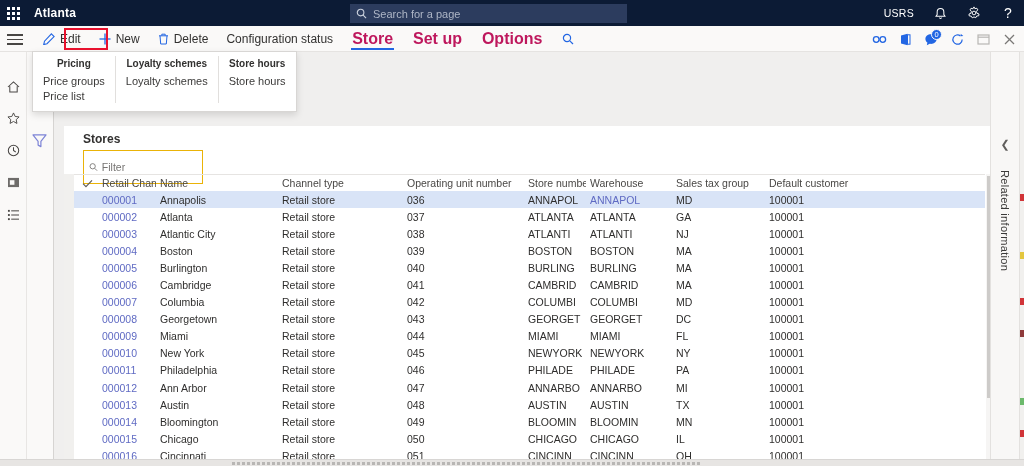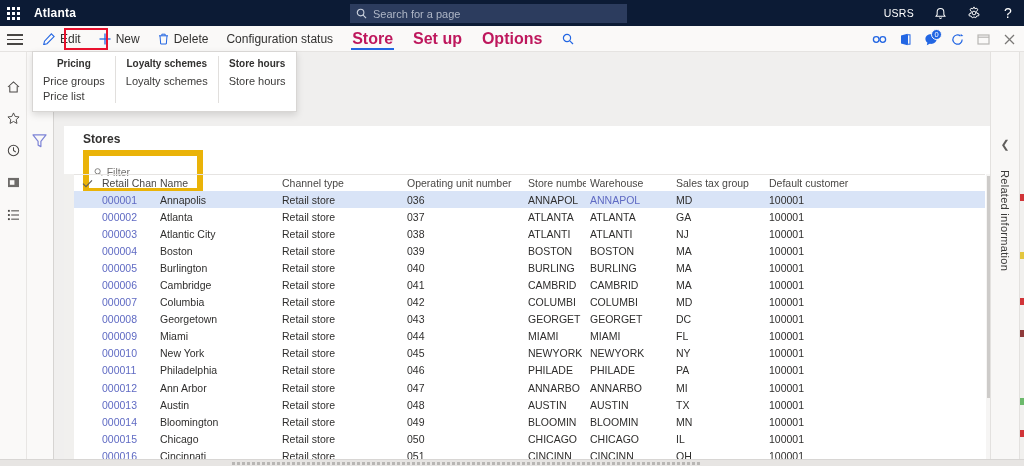--- a/index.html
+++ b/index.html
@@ -45,21 +45,21 @@
   
   .rail { position:absolute; left:0; top:52px; width:27px; height:407px; background:#faf9f8; border-right:1px solid #e8e6e4; }
   .rail-ico { position:absolute; left:5px; width:17px; height:17px; display:flex; align-items:center; justify-content:center; color:#484644; cursor:pointer; font-size:13px; }
   .gutter { position:absolute; left:27px; top:52px; width:27px; height:407px; background:#faf9f8; border-right:1px solid #d6d4d2; }
   .funnel { position:absolute; left:5px; top:82px; cursor:pointer; }
 
   
   .page-gray { position:absolute; left:54px; top:52px; width:936px; height:74px; background:#f0efee; }
   .card { position:absolute; left:64px; top:126px; width:936px; height:333px; background:#ffffff; overflow:hidden; }
   .page-title { position:absolute; left:19px; top:6px; font-size:12px; font-weight:bold; color:#323130; }
-  .filter-box { position:absolute; left:19px; top:24px; width:120px; height:19px; border:6px solid #eab308; background:#fff; display:flex; align-items:center; padding:16px 5px; }
+  .filter-box { position:absolute; left:19px; top:24px; width:120px; height:19px; border:1px solid #eab308; background:#fff; display:flex; align-items:center; padding:16px 5px; }
   .filter-box input { border:none; outline:none; font-size:10.5px; color:#323130; width:100%; margin-left:4px; font-family:"Liberation Sans",sans-serif; }
   .filter-box input::placeholder { color:#767472; }
 
   .grid { position:absolute; left:0; top:48px; width:921px; }
   .grow { display:grid; grid-template-columns:34px 58px 122px 125px 121px 62px 86px 93px 100px 1fr; align-items:center; height:17.1px; }
   .grow.header { border-top:1px solid #e6e4e2; height:17px; color:#494745; }
   .grow.header .cell { font-size:10.5px; color:#494745; }
   .cell { font-size:10.5px; color:#2f2e2d; padding-left:4px; white-space:nowrap; overflow:hidden; }
   .cell.sel { display:flex; justify-content:flex-end; padding-right:5px; }
   .cell.link { color:#5f6ac3; cursor:pointer; }

